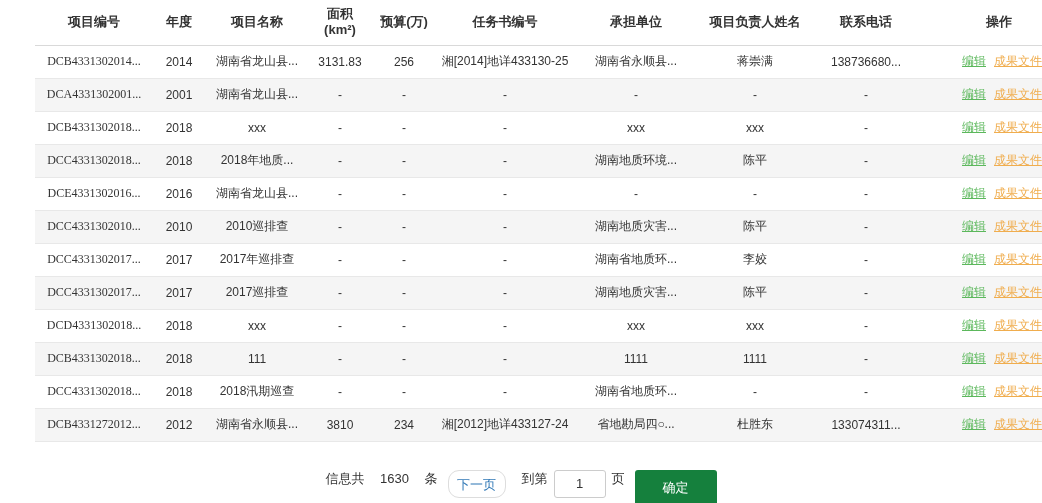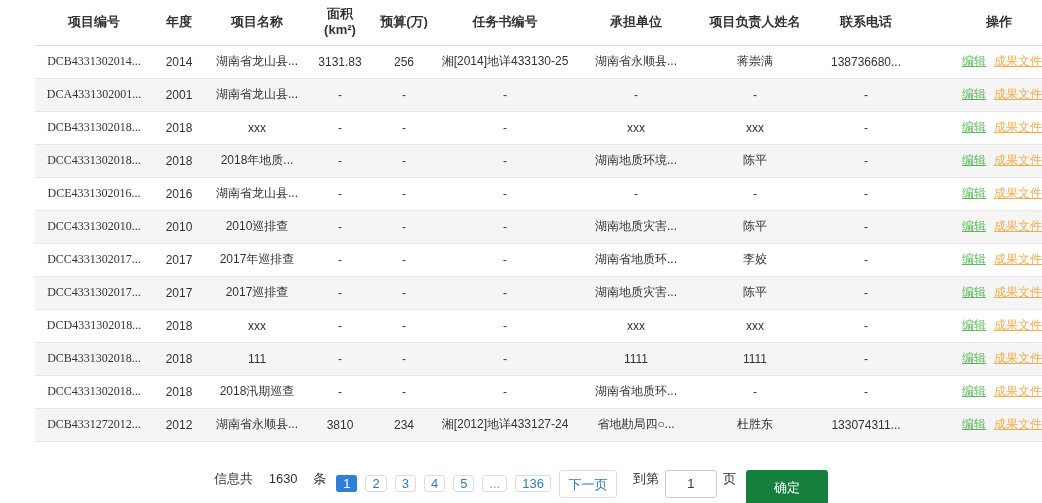--- a/index.html
+++ b/index.html
@@ -120,20 +120,21 @@
     border-color: #2f7ed8;
     color: #fff;
   }
   .page-btn.ellipsis {
     color: #999;
     cursor: default;
     border-color: #ddd;
   }
   .page-btn.wide {
     min-width: 58px;
+    border-radius: 11px;
   }
   .pager .goto-label {
     margin: 0 6px 0 8px;
     white-space: nowrap;
   }
   .goto-input {
     width: 52px;
     height: 28px;
     border: 1px solid #ccc;
     border-radius: 3px;
@@ -418,19 +419,18 @@
       </tbody>
   </table>
 </div>
 
 <div class="pager">
   <span class="info">
     <span>信息共</span>
     <span class="num">1630</span>
     <span>条</span>
   </span>
-  <span id="page-buttons"><span class="page-btn active">1</span><span class="page-btn">2</span><span class="page-btn">3</span><span class="page-btn">4</span><span class="page-btn">5</span><span class="page-btn ellipsis">...</span><span class="page-btn">136</span></span>
   <span class="page-btn wide">下一页</span>
   <span class="goto-label">到第</span>
   <input class="goto-input" type="text" value="1" style="">
   <span class="page-unit">页</span>
   <button class="confirm-btn">确定</button>
 </div>
 
 </body></html>

